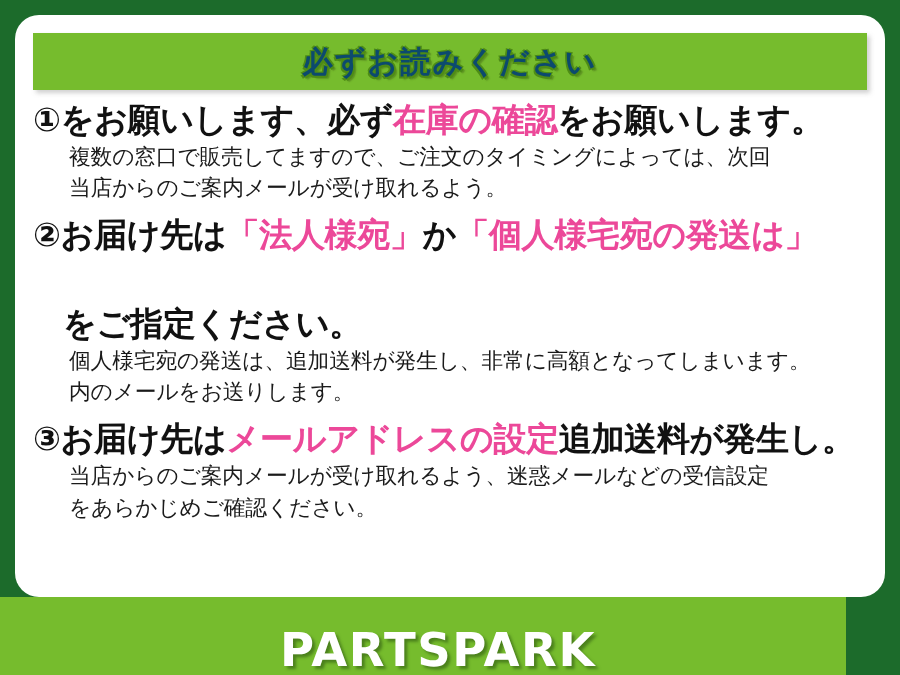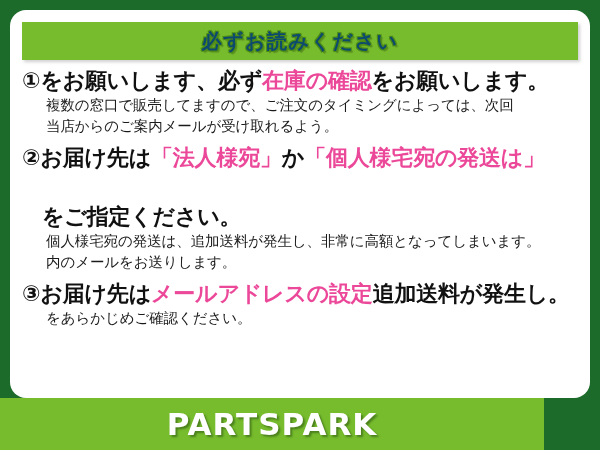--- a/index.html
+++ b/index.html
@@ -110,22 +110,23 @@
 
   
   .footer-band {
     position: absolute;
     left: 0;
     bottom: 0;
     width: 544px;
     height: 52px;
     background: #76bc2d;
     display: flex;
-    align-items: center;
+    align-items: flex-end;
     justify-content: center;
+    padding-left: 20px;
   }
   .brand {
     color: #ffffff;
     font-size: 31px;
     font-weight: bold;
     letter-spacing: 1px;
     line-height: 1;
     text-shadow: 2px 2px 2px rgba(40,80,15,0.55);
     font-family: "DejaVu Sans", "Liberation Sans", sans-serif;
   }
@@ -152,20 +153,21 @@
         <div class="item">
           <div class="item-heading wrapline"><span>②</span><span class="">お届け先は</span><span class="hl-green">「法人様宛」</span><span class="">か</span><span class="hl-green">「個人様宅宛の発送は」</span><span class="heading-cont">をご指定ください。</span></div>
           <div class="item-detail">
             <span class="dline">個人様宅宛の発送は、追加送料が発生し、非常に高額となってしまいます。</span>
             <span class="dline">内のメールをお送りします。</span>
           </div>
         </div>
         <div class="item">
           <div class="item-heading"><span>③</span><span class="">お届け先は</span><span class="hl-green">メールアドレスの設定</span><span class="">追加送料が発生し。</span></div>
           <div class="item-detail">
+            <span class="dline">当店からのご案内メールが受け取れるよう、迷惑メールなどの受信設定</span>
             <span class="dline">をあらかじめご確認ください。</span>
           </div>
         </div>
       </div>
 
   </div>
 
   <div class="footer-band">
     <div class="brand">PARTSPARK</div>
   </div>

